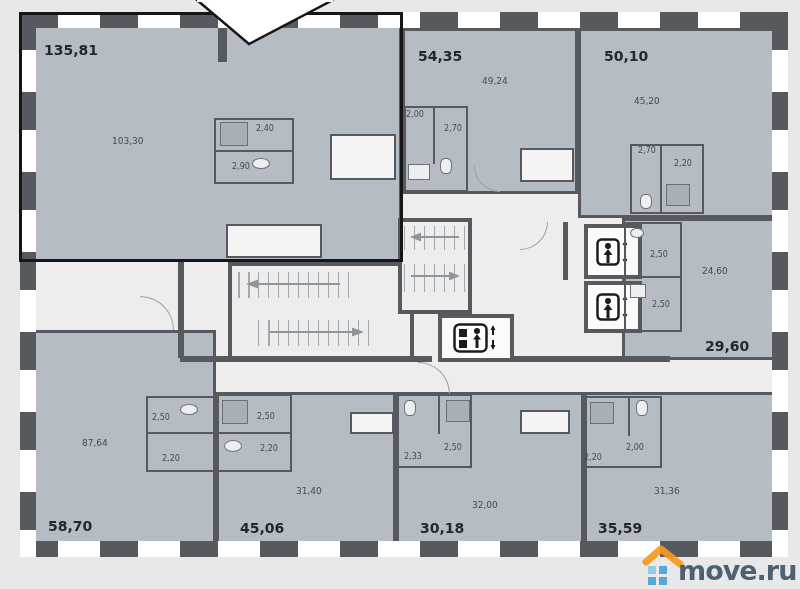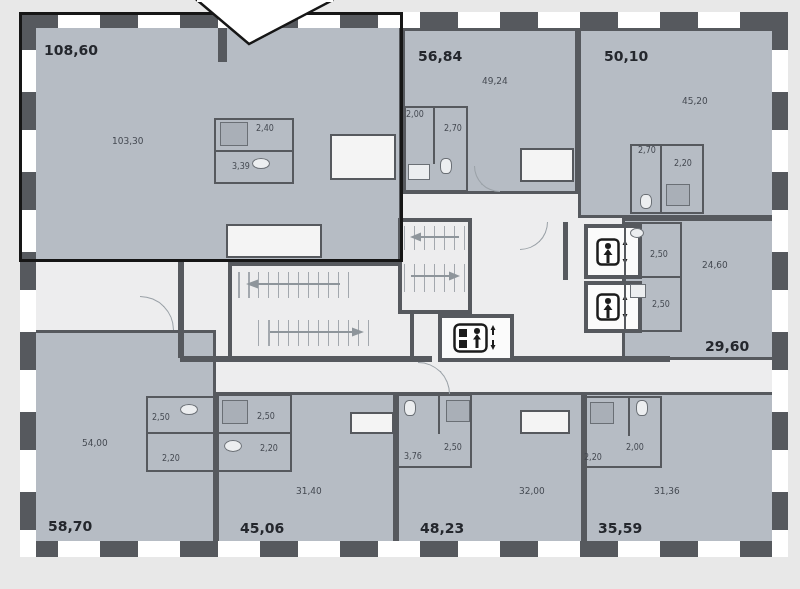--- a/index.html
+++ b/index.html
@@ -152,66 +152,76 @@
     <div class="balcony" style="left:206px;top:212px;width:96px;height:34px;"></div>
     <div class="balcony" style="left:500px;top:136px;width:54px;height:34px;"></div>
     <div class="balcony" style="left:330px;top:400px;width:44px;height:22px;"></div>
     <div class="balcony" style="left:500px;top:398px;width:50px;height:24px;"></div>
 
     <div class="door" style="left:120px;top:284px;width:34px;height:34px;border-radius:0 100% 0 0;border-left:none;border-bottom:none;"></div>
     <div class="door" style="left:454px;top:154px;width:26px;height:26px;border-radius:0 0 0 100%;border-top:none;border-right:none;"></div>
     <div class="door" style="left:398px;top:350px;width:32px;height:32px;border-radius:0 100% 0 0;border-left:none;border-bottom:none;"></div>
     <div class="door" style="left:500px;top:210px;width:28px;height:28px;border-radius:0 0 100% 0;border-top:none;border-left:none;"></div>
 
-    <div class="lbl total" style="left:24px;top:30px;">108,60</div>
+    <div class="lbl total" style="left:24px;top:30px;">135,81</div>
     <div class="lbl room" style="left:92px;top:124px;">103,30</div>
     <div class="lbl small" style="left:236px;top:112px;">2,40</div>
-    <div class="lbl small" style="left:212px;top:150px;">3,39</div>
-
-    <div class="lbl total" style="left:398px;top:36px;">56,84</div>
+    <div class="lbl small" style="left:212px;top:150px;">2,90</div>
+
+    <div class="lbl total" style="left:398px;top:36px;">54,35</div>
     <div class="lbl room" style="left:462px;top:64px;">49,24</div>
     <div class="lbl small" style="left:386px;top:98px;">2,00</div>
     <div class="lbl small" style="left:424px;top:112px;">2,70</div>
 
     <div class="lbl total" style="left:584px;top:36px;">50,10</div>
-    <div class="lbl room" style="left:662px;top:84px;">45,20</div>
+    <div class="lbl room" style="left:614px;top:84px;">45,20</div>
     <div class="lbl small" style="left:618px;top:134px;">2,70</div>
     <div class="lbl small" style="left:654px;top:147px;">2,20</div>
 
-    <div class="lbl room" style="left:682px;top:248px;">24,60</div>
+    <div class="lbl room" style="left:682px;top:254px;">24,60</div>
     <div class="lbl small" style="left:630px;top:238px;">2,50</div>
     <div class="lbl small" style="left:632px;top:288px;">2,50</div>
     <div class="lbl total" style="left:685px;top:326px;">29,60</div>
 
-    <div class="lbl room" style="left:62px;top:426px;">54,00</div>
+    <div class="lbl room" style="left:62px;top:426px;">87,64</div>
     <div class="lbl total" style="left:28px;top:506px;">58,70</div>
     <div class="lbl small" style="left:132px;top:401px;">2,50</div>
     <div class="lbl small" style="left:142px;top:442px;">2,20</div>
 
     <div class="lbl small" style="left:237px;top:400px;">2,50</div>
     <div class="lbl small" style="left:240px;top:432px;">2,20</div>
     <div class="lbl room" style="left:276px;top:474px;">31,40</div>
     <div class="lbl total" style="left:220px;top:508px;">45,06</div>
 
-    <div class="lbl small" style="left:384px;top:440px;">3,76</div>
+    <div class="lbl small" style="left:384px;top:440px;">2,33</div>
     <div class="lbl small" style="left:424px;top:431px;">2,50</div>
-    <div class="lbl room" style="left:452px;top:474px;margin-left:47px;">32,00</div>
-    <div class="lbl total" style="left:400px;top:508px;">48,23</div>
+    <div class="lbl room" style="left:452px;top:488px;">32,00</div>
+    <div class="lbl total" style="left:400px;top:508px;">30,18</div>
 
     <div class="lbl small" style="left:564px;top:441px;">2,20</div>
     <div class="lbl small" style="left:606px;top:431px;">2,00</div>
     <div class="lbl room" style="left:634px;top:474px;">31,36</div>
     <div class="lbl total" style="left:578px;top:508px;">35,59</div>
 
     <div class="wallstrip wall-h" style="left:0;top:0;width:768px;height:16px;"></div>
     <div class="wallstrip wall-h" style="left:0;top:529px;width:768px;height:16px;"></div>
     <div class="wallstrip wall-v" style="left:0;top:0;width:16px;height:545px;"></div>
     <div class="wallstrip wall-v" style="left:752px;top:0;width:16px;height:545px;"></div>
   </div>
 
   <div class="hl-outline" style="left:19px;top:12px;width:384px;height:250px;"></div>
 
   <svg class="callout" style="left:190px;top:0;" width="150" height="48" viewBox="0 0 150 48">
     <path d="M7,0 L59,44 L143,0 Z" fill="#ffffff" stroke="#161616" stroke-width="2.5"></path>
     <line x1="7" y1="0" x2="143" y2="0" stroke="#ffffff" stroke-width="4"></line>
   </svg>
 
+  <div class="watermark">
+    <svg width="58" height="50" viewBox="0 0 58 50">
+      <path d="M12,24 L27,11 L46,26" fill="none" stroke="#f59b1e" stroke-width="7" stroke-linecap="round" stroke-linejoin="round"></path>
+      <rect x="14" y="28" width="8" height="8" fill="#8ec8e6"></rect>
+      <rect x="25" y="28" width="8" height="8" fill="#4aa3d8"></rect>
+      <rect x="14" y="39" width="8" height="8" fill="#4aa3d8"></rect>
+      <rect x="25" y="39" width="8" height="8" fill="#4aa3d8"></rect>
+    </svg>
+    <span class="wm-text">move.ru</span>
+  </div>
 </div>
 
 </body></html>

